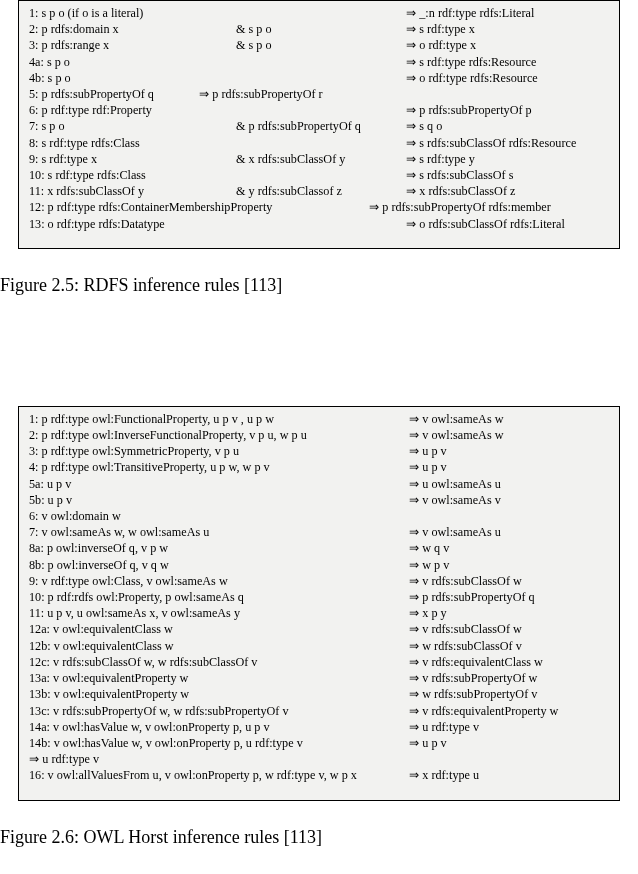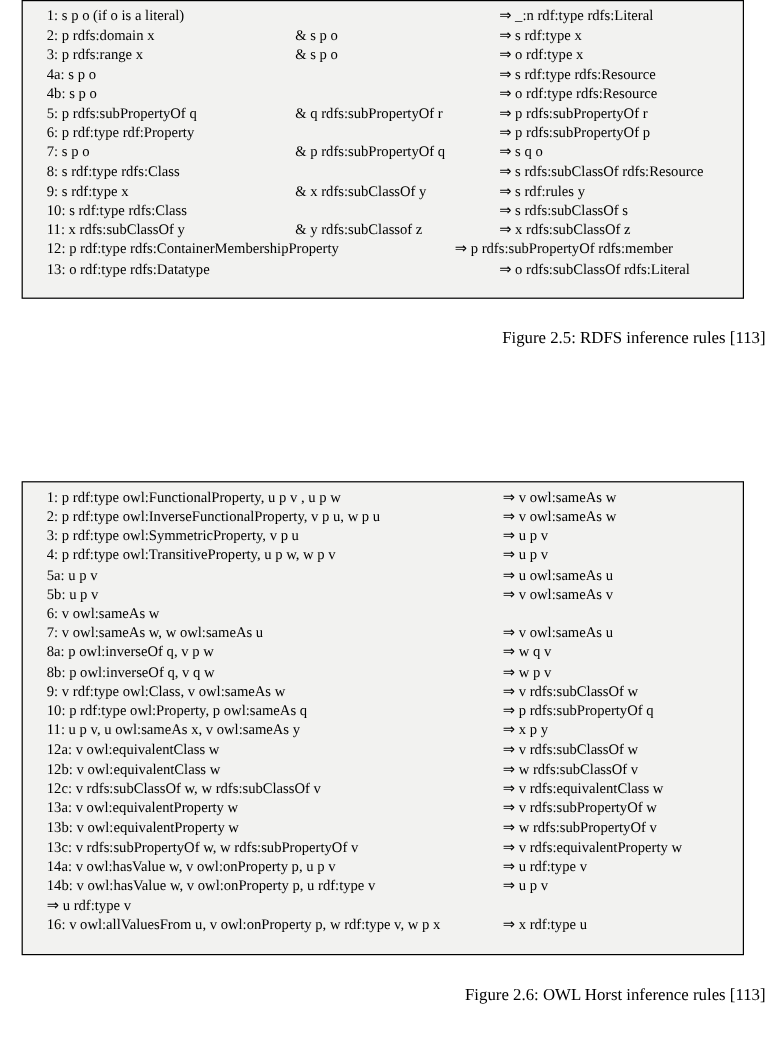--- a/index.html
+++ b/index.html
@@ -7,37 +7,37 @@
     padding: 0;
     font-family: "Times New Roman", Times, serif;
     background: #ffffff;
     width: 638px;
     color: #000;
   }
   .figure-box {
     border: 1px solid #000;
     background: #f2f2f0;
     margin: 0 18px;
-    padding: 4px 8px 16px 20px;
+    padding: 4px 8px 16px 10px;
   }
   .rule-row {
     display: flex;
     font-size: 12.2px;
     line-height: 16.2px;
     white-space: nowrap;
   }
   .col1 { flex: 0 0 170px; }
   .col2 { flex: 0 0 170px; margin-left: 37px; }
   .col3 { flex: 1 1 auto; }
   .wide1 { flex: 0 0 340px; }
   .owl-col1 { flex: 0 0 380px; }
   .owl-col2 { flex: 1 1 auto; }
   .caption {
-    text-align: right;
-    font-size: 14px;
+    text-align: left;
+    font-size: 18px;
     margin: 26px 0 0 0;
   }
   .gap { height: 110px; }
   .arrow::before { content: "\21D2\00A0"; }
 </style>
 </head>
 <body>
 
 <div class="figure-box" id="fig1-box">
     <div class="rule-row">
@@ -60,42 +60,41 @@
       <span class="col2"></span>
       <span class="col3 arrow">s rdf:type rdfs:Resource</span>
     </div>
     <div class="rule-row">
       <span class="col1">4b: s p o</span>
       <span class="col2"></span>
       <span class="col3 arrow">o rdf:type rdfs:Resource</span>
     </div>
     <div class="rule-row">
       <span class="col1">5: p rdfs:subPropertyOf q</span>
-      <span class="col2">&amp; q rdfs:subPropertyOf r</span>
       <span class="col3 arrow">p rdfs:subPropertyOf r</span>
     </div>
     <div class="rule-row">
       <span class="col1">6: p rdf:type rdf:Property</span>
       <span class="col2"></span>
       <span class="col3 arrow">p rdfs:subPropertyOf p</span>
     </div>
     <div class="rule-row">
       <span class="col1">7: s p o</span>
       <span class="col2">&amp; p rdfs:subPropertyOf q</span>
       <span class="col3 arrow">s q o</span>
     </div>
     <div class="rule-row">
       <span class="col1">8: s rdf:type rdfs:Class</span>
       <span class="col2"></span>
       <span class="col3 arrow">s rdfs:subClassOf rdfs:Resource</span>
     </div>
     <div class="rule-row">
       <span class="col1">9: s rdf:type x</span>
       <span class="col2">&amp; x rdfs:subClassOf y</span>
-      <span class="col3 arrow">s rdf:rules y</span>
+      <span class="col3 arrow">s rdf:type y</span>
     </div>
     <div class="rule-row">
       <span class="col1">10: s rdf:type rdfs:Class</span>
       <span class="col2"></span>
       <span class="col3 arrow">s rdfs:subClassOf s</span>
     </div>
     <div class="rule-row">
       <span class="col1">11: x rdfs:subClassOf y</span>
       <span class="col2">&amp; y rdfs:subClassof z</span>
       <span class="col3 arrow">x rdfs:subClassOf z</span>
@@ -133,40 +132,40 @@
     </div>
     <div class="rule-row">
       <span class="owl-col1">5a: u p v</span>
       <span class="owl-col2 arrow">u owl:sameAs u</span>
     </div>
     <div class="rule-row">
       <span class="owl-col1">5b: u p v</span>
       <span class="owl-col2 arrow">v owl:sameAs v</span>
     </div>
     <div class="rule-row">
-      <span class="owl-col1">6: v owl:sameAs w</span>
+      <span class="owl-col1">6: v owl:domain w</span>
     </div>
     <div class="rule-row">
       <span class="owl-col1">7: v owl:sameAs w, w owl:sameAs u</span>
       <span class="owl-col2 arrow">v owl:sameAs u</span>
     </div>
     <div class="rule-row">
       <span class="owl-col1">8a: p owl:inverseOf q, v p w</span>
       <span class="owl-col2 arrow">w q v</span>
     </div>
     <div class="rule-row">
       <span class="owl-col1">8b: p owl:inverseOf q, v q w</span>
       <span class="owl-col2 arrow">w p v</span>
     </div>
     <div class="rule-row">
       <span class="owl-col1">9: v rdf:type owl:Class, v owl:sameAs w</span>
       <span class="owl-col2 arrow">v rdfs:subClassOf w</span>
     </div>
     <div class="rule-row">
-      <span class="owl-col1">10: p rdf:type owl:Property, p owl:sameAs q</span>
+      <span class="owl-col1">10: p rdf:rdfs owl:Property, p owl:sameAs q</span>
       <span class="owl-col2 arrow">p rdfs:subPropertyOf q</span>
     </div>
     <div class="rule-row">
       <span class="owl-col1">11: u p v, u owl:sameAs x, v owl:sameAs y</span>
       <span class="owl-col2 arrow">x p y</span>
     </div>
     <div class="rule-row">
       <span class="owl-col1">12a: v owl:equivalentClass w</span>
       <span class="owl-col2 arrow">v rdfs:subClassOf w</span>
     </div>

